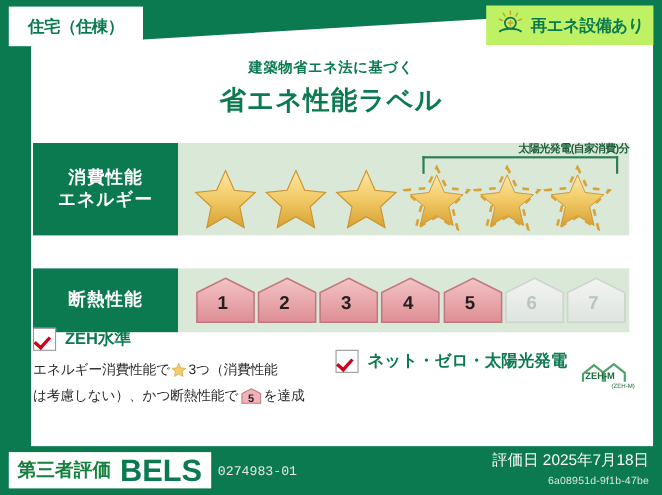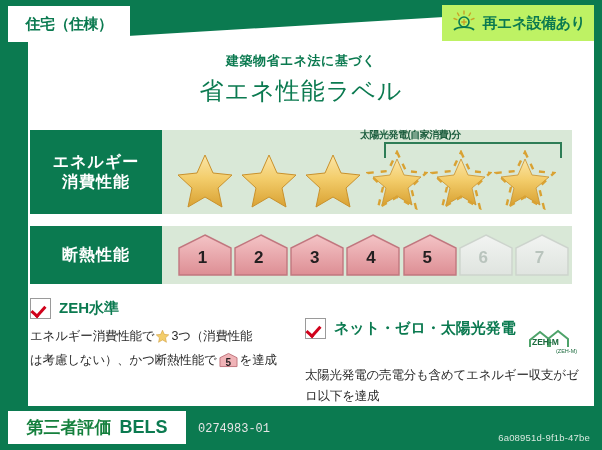--- a/index.html
+++ b/index.html
@@ -43,29 +43,29 @@
     background:#ffffff;
     clip-path:polygon(0 34px, 100% 0, 100% 100%, 0 100%);
   }
 
   .title-wrap{
     position:absolute;left:0;right:0;top:52px;
     text-align:center;
     color:#0b7a50;
   }
   .title-sub{font-size:13px;font-weight:bold;letter-spacing:0.5px;}
-  .title-main{font-size:24px;font-weight:normal;letter-spacing:1px;margin-top:5px;}
+  .title-main{font-size:24px;font-weight:bold;letter-spacing:1px;margin-top:5px;}
 
   
   .row{
     position:absolute;left:30px;right:30px;
     display:flex;align-items:stretch;
   }
   .row-energy{top:130px;height:84px;}
-  .row-insul{top:226px;height:58px;}
+  .row-insul{top:244px;height:58px;}
 
   .row-label{
     flex:0 0 132px;
     background:#0b7a50;
     color:#ffffff;
     display:flex;flex-direction:column;align-items:center;justify-content:center;
     font-weight:bold;font-size:16px;line-height:1.25;
     letter-spacing:1px;
   }
   .row-body{
@@ -81,21 +81,21 @@
   }
   .star-cell{width:62px;height:60px;position:relative;}
   .star-cell svg{position:absolute;left:0;top:0;}
 
   .solar-bracket{
     position:absolute;left:222px;right:10px;top:12px;height:14px;
     border:2px solid #2e7d56;border-bottom:none;
   }
   .solar-caption{
     position:absolute;left:198px;right:0;top:-2px;
-    text-align:left;font-size:10px;color:#1d5e3f;font-weight:bold;
+    text-align:right;font-size:10px;color:#1d5e3f;font-weight:bold;
     letter-spacing:-0.5px;
   }
 
   
   .houses{
     position:absolute;left:14px;top:4px;bottom:4px;right:6px;
     display:flex;align-items:center;gap:3px;
   }
   .hcell{width:58px;height:46px;position:relative;}
   .hcell svg{position:absolute;left:0;top:0;}
@@ -139,21 +139,21 @@
 
   
   .foot-bels{
     position:absolute;left:8px;bottom:6px;
     height:33px;min-width:178px;
     background:#ffffff;
     display:flex;align-items:center;justify-content:center;gap:8px;
     padding:0 8px;box-sizing:border-box;
   }
   .foot-bels .jp{font-size:17px;font-weight:bold;color:#15803d;letter-spacing:0px;}
-  .foot-bels .bels{font-size:18px;font-weight:bold;color:#0b7a50;letter-spacing:0px;}
+  .foot-bels .bels{font-size:28px;font-weight:bold;color:#0b7a50;letter-spacing:0px;}
   .foot-num{
     position:absolute;left:198px;bottom:14px;
     color:#e5e5e5;font-size:12px;font-family:Liberation Mono, monospace;
   }
   .foot-date{
     position:absolute;right:12px;bottom:22px;
     color:#ffffff;font-size:14px;text-align:right;
   }
   .foot-hash{
     position:absolute;right:12px;bottom:7px;
@@ -189,22 +189,22 @@
     <span>再エネ設備あり</span>
   </div>
 
   <div class="title-wrap">
     <div class="title-sub">建築物省エネ法に基づく</div>
     <div class="title-main">省エネ性能ラベル</div>
   </div>
 
   <div class="row row-energy">
     <div class="row-label">
+      <span>消費性能</span>
       <span>エネルギー</span>
-      <span>消費性能</span>
     </div>
     <div class="row-body">
 
       <div class="solar-caption">太陽光発電(自家消費)分</div>
       <div class="solar-bracket"></div>
 
       <div class="stars">
         <div class="star-cell">
           <svg width="62" height="60" viewBox="0 0 62 60">
             <defs>
@@ -337,24 +337,27 @@
       <span class="crit-title">ネット・ゼロ・太陽光発電</span>
       <span class="zehm-badge">
         <svg width="52" height="26" viewBox="0 0 52 26">
           <path d="M4 18 L4 11 L14 3 L24 11 L24 18" fill="none" stroke="#4ea36a" stroke-width="2"></path>
           <path d="M22 18 L22 10 L32 2 L42 10 L42 18" fill="none" stroke="#4ea36a" stroke-width="2"></path>
           <text x="6" y="16" font-family="Liberation Sans, sans-serif" font-size="8.5" font-weight="bold" fill="#1d6b3f">ZEH-M</text>
           <text x="30" y="24" font-family="Liberation Sans, sans-serif" font-size="5.5" fill="#1d6b3f">(ZEH-M)</text>
         </svg>
       </span>
     </div>
-    <div class="crit-text">太陽光発電の売電分も含めてエネルギー収支がゼロ以下を達成</div>
   </div>
 
   <div class="foot-bels">
     <span class="jp">第三者評価</span>
     <span class="bels">BELS</span>
   </div>
   <div class="foot-num">0274983-01</div>
 
+  <div class="foot-date">
+    <span>評価日</span>
+    <span>2025年7月18日</span>
+  </div>
   <div class="foot-hash">6a08951d-9f1b-47be</div>
 
 </div>
 
 </body></html>

